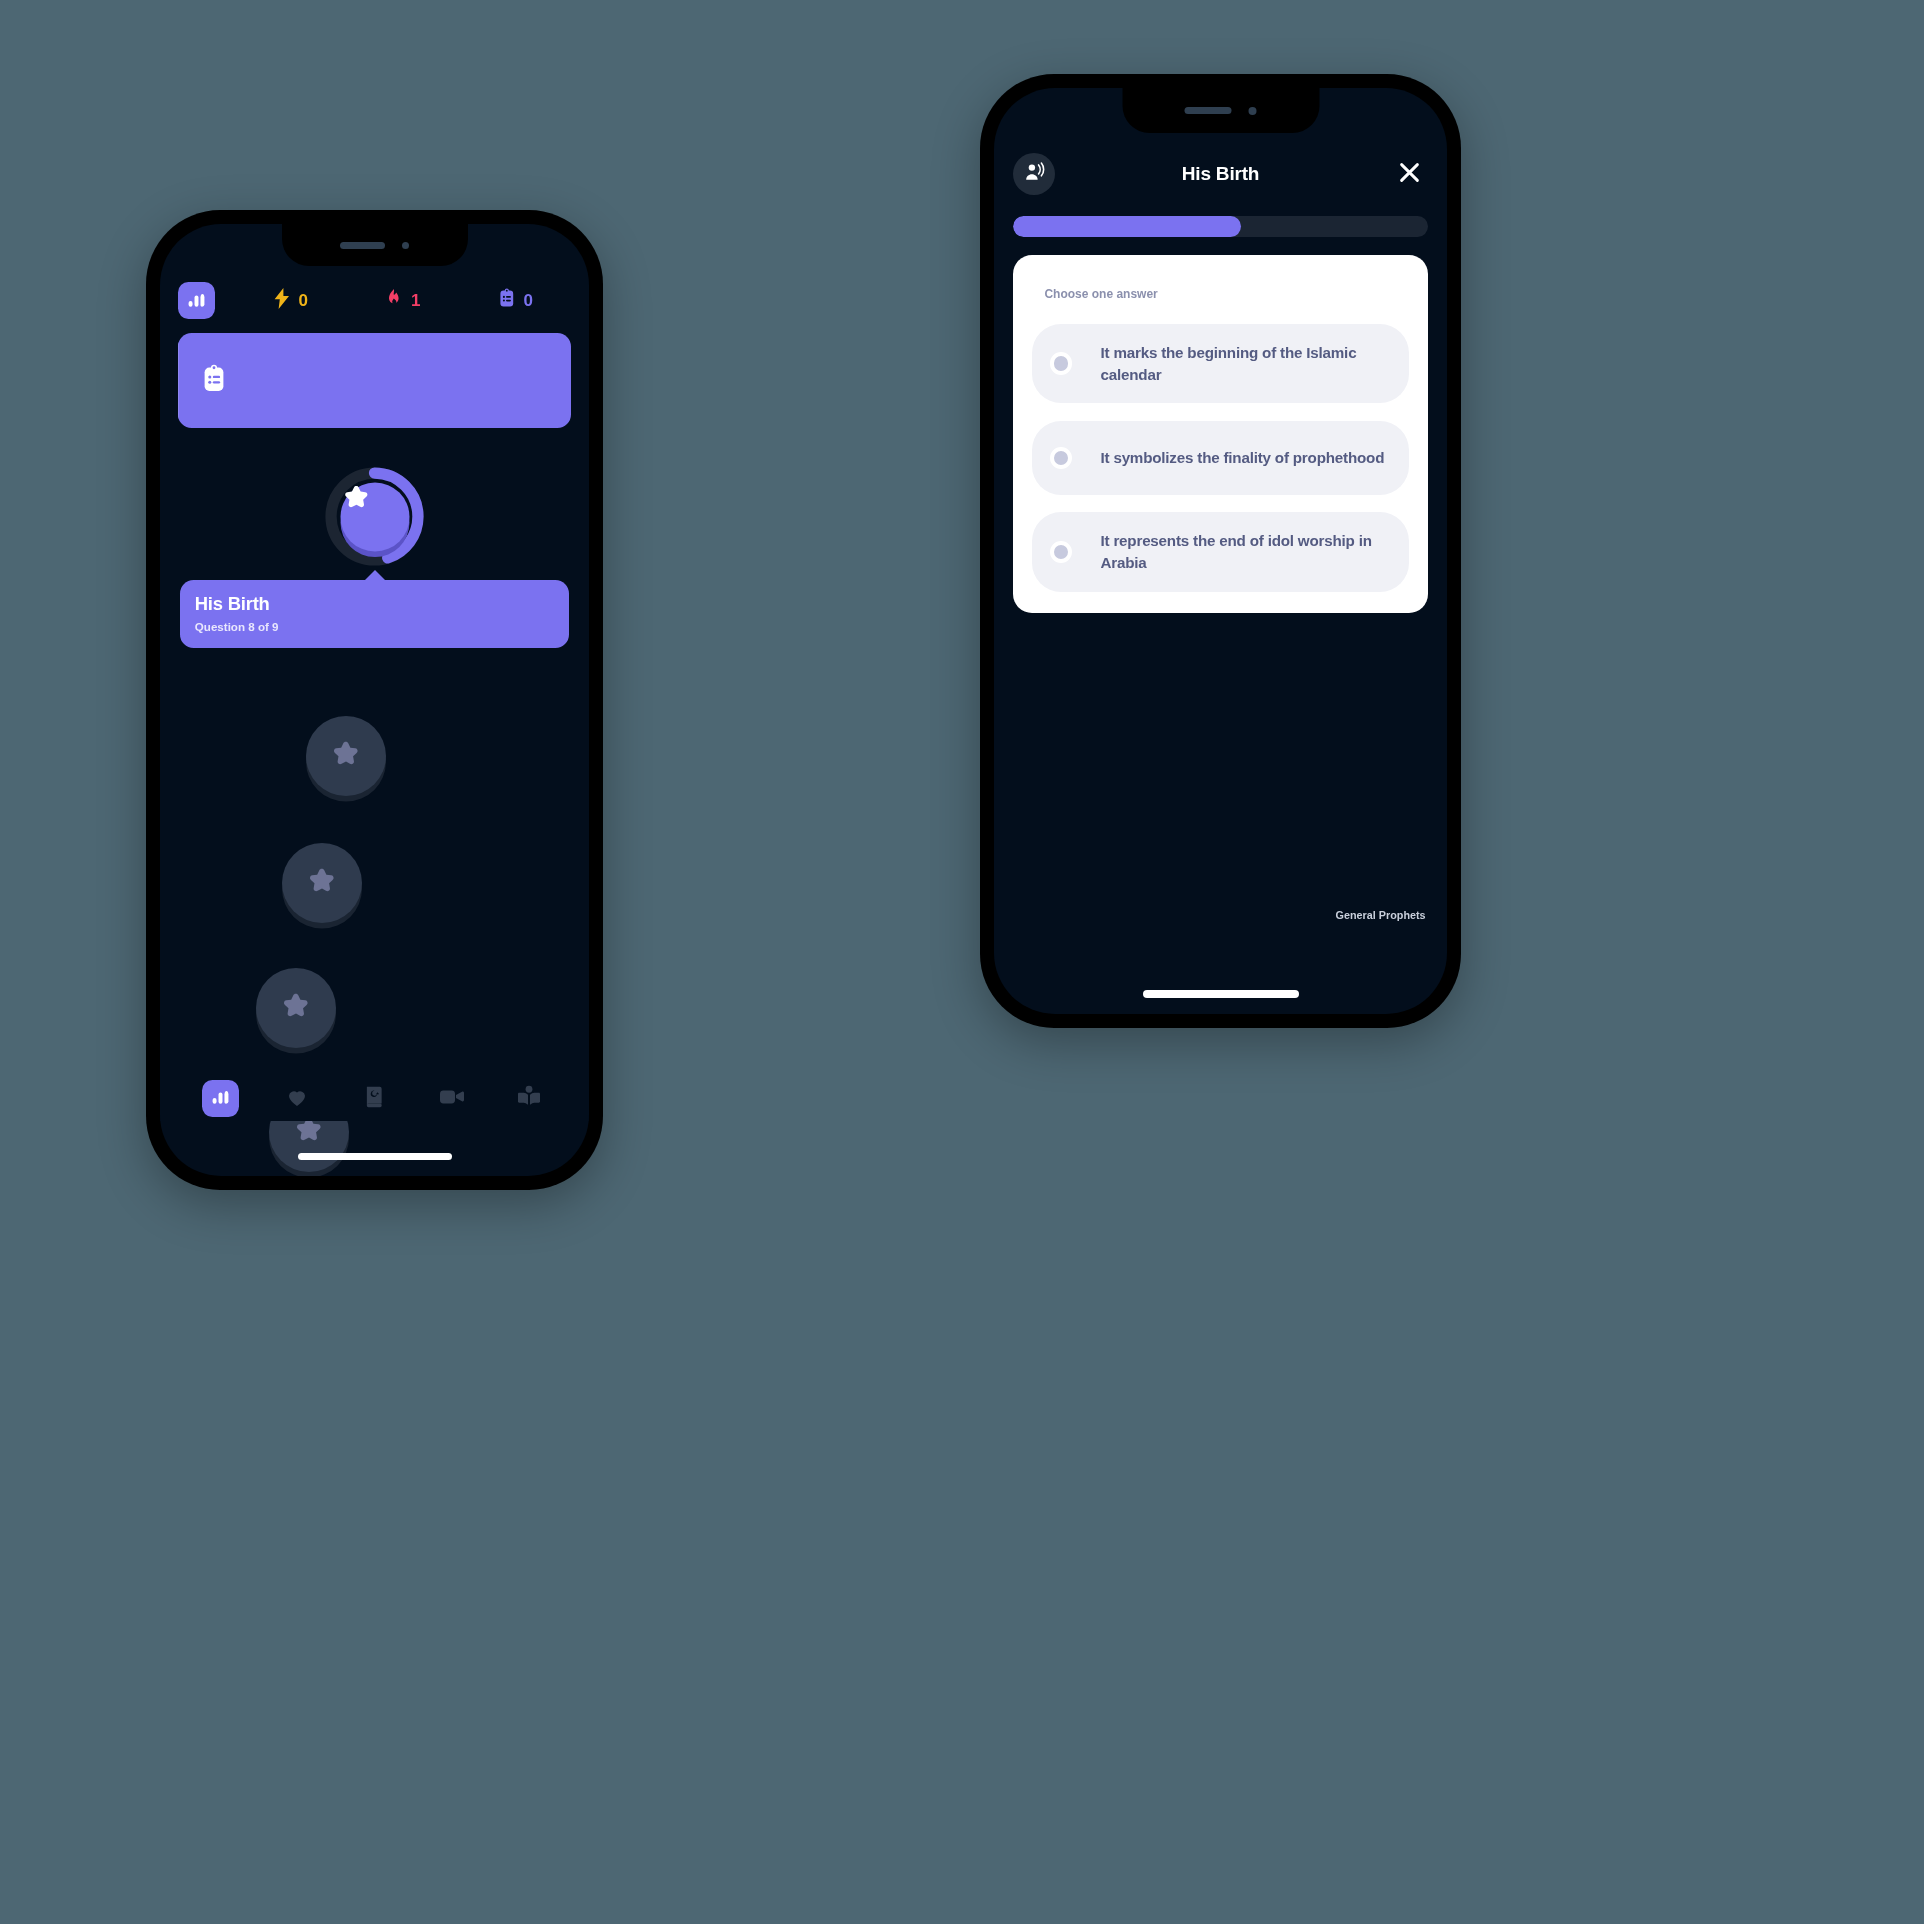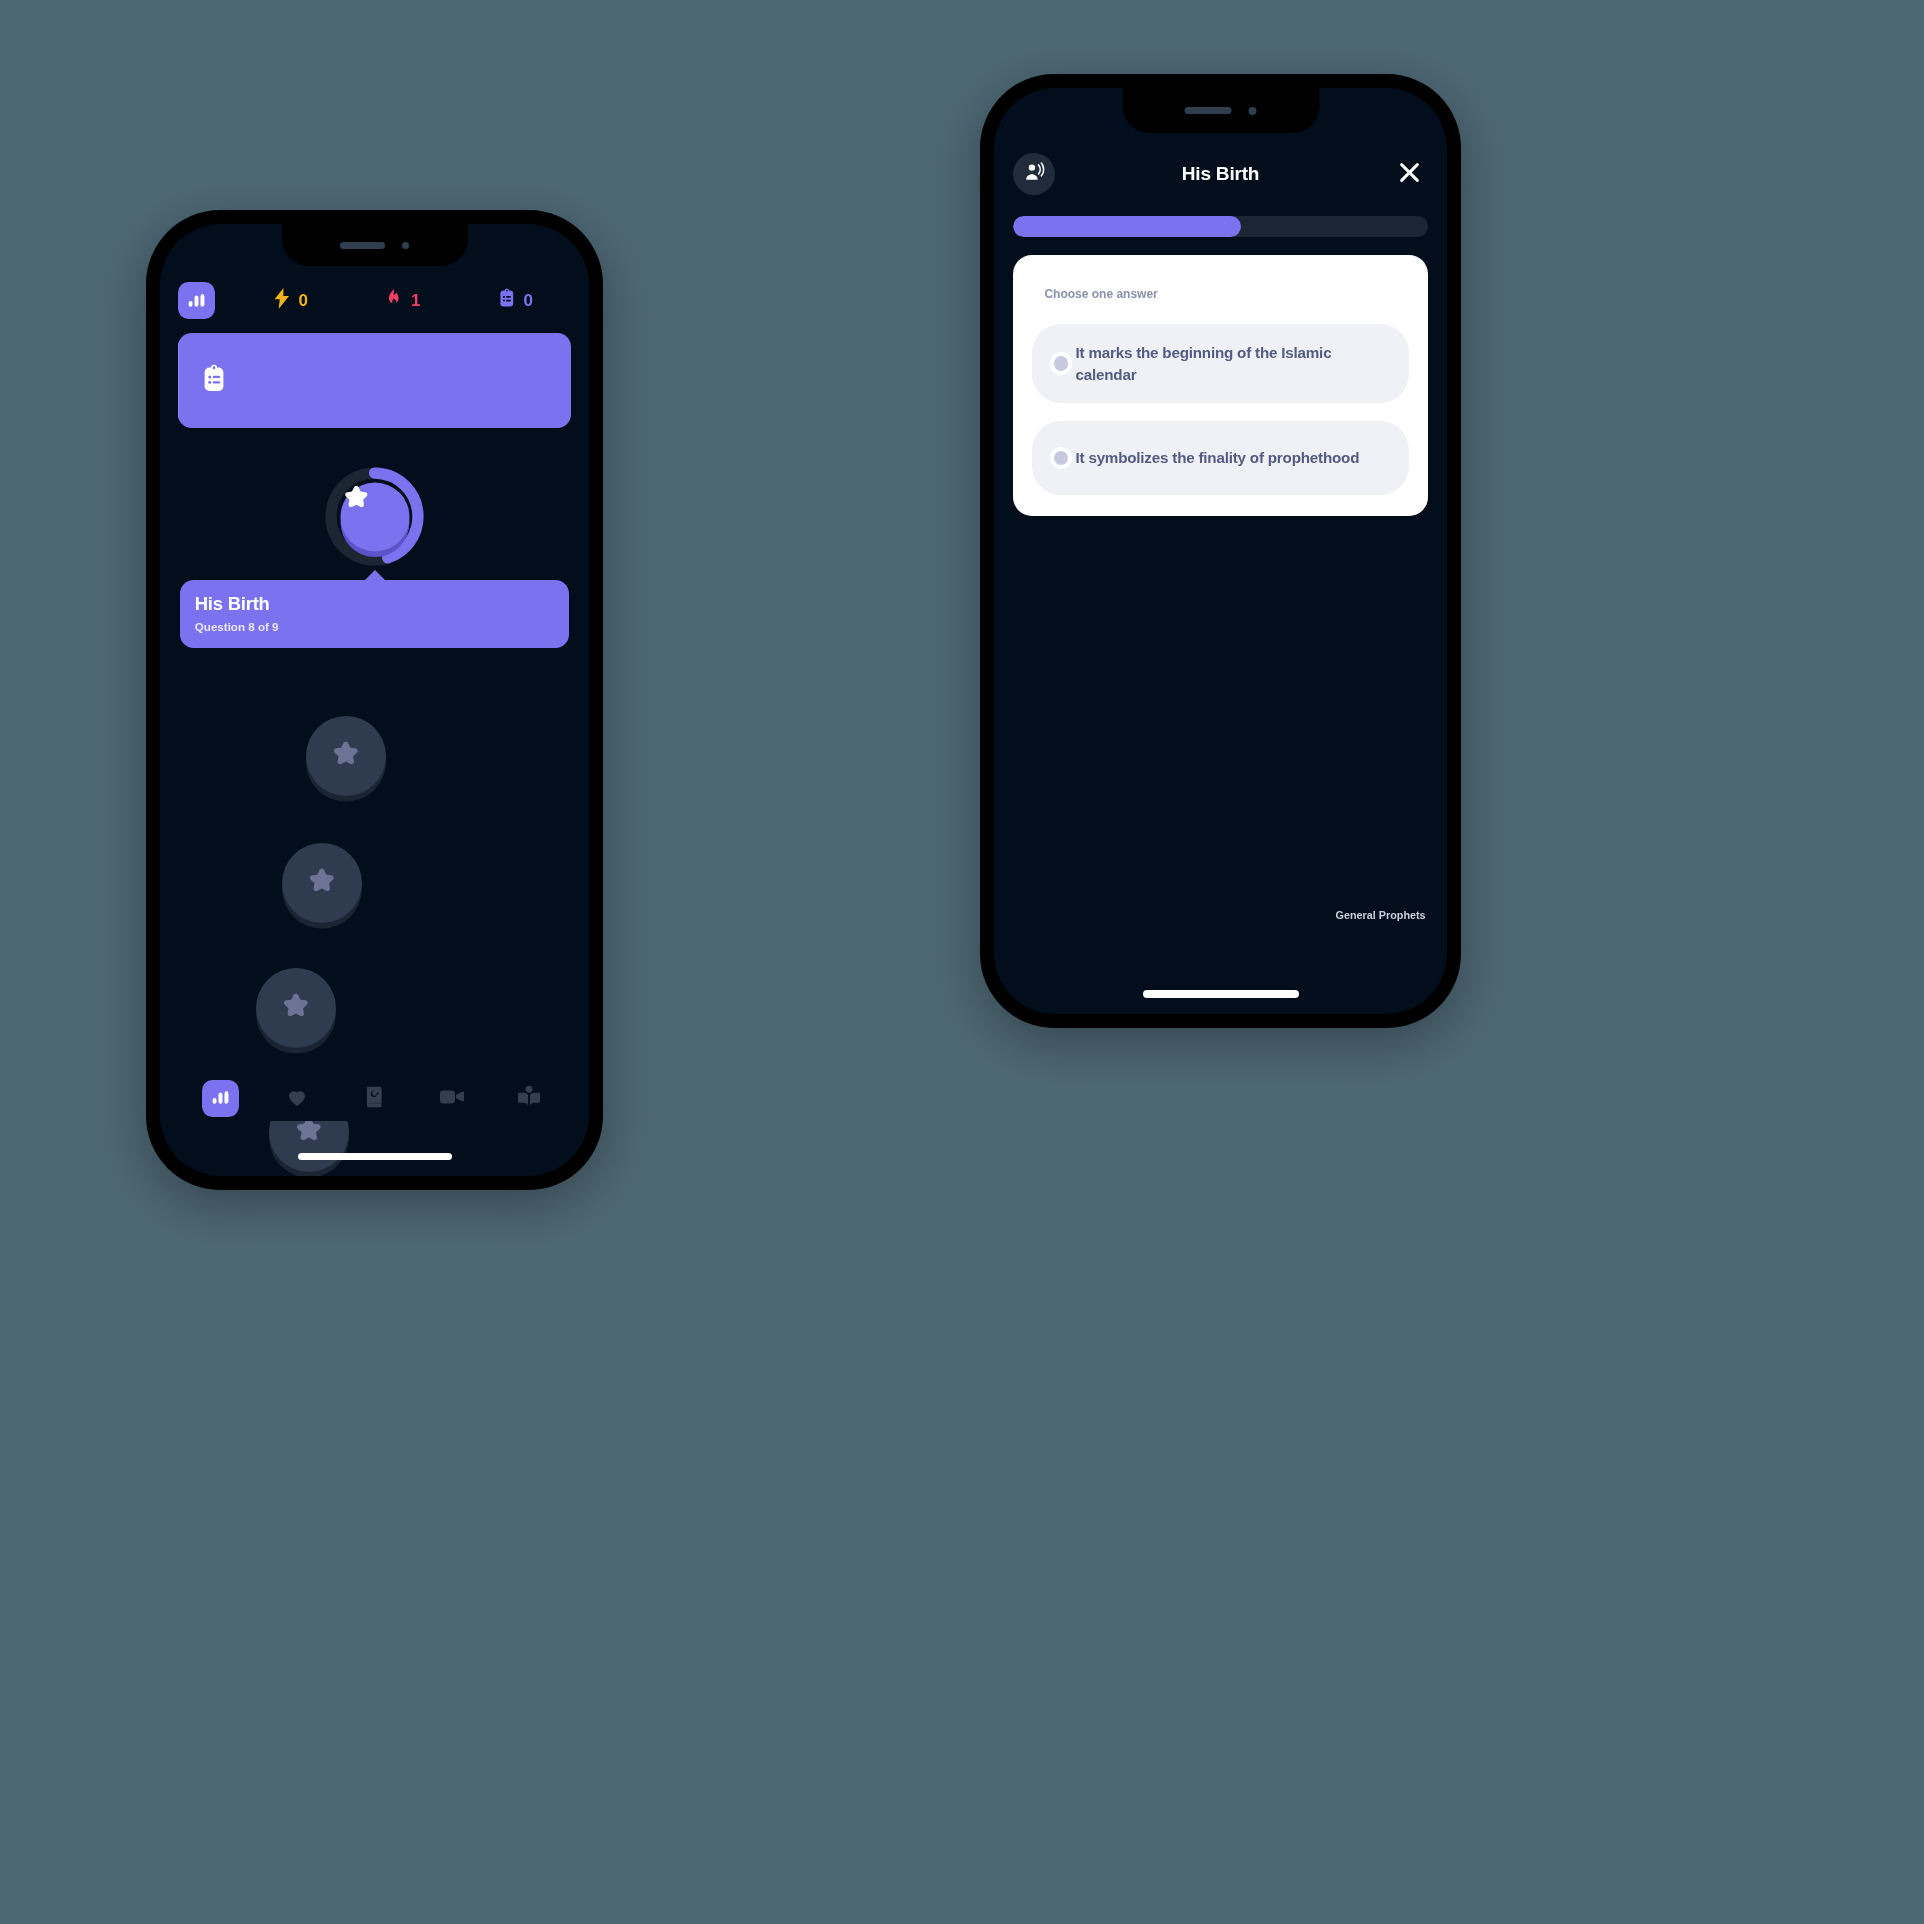--- a/index.html
+++ b/index.html
@@ -195,21 +195,21 @@
     padding: 22.5px 19px 21px 19px;
   }
   .q-question {
     color: #141c2e; font-weight: bold; font-size: 21.7px;
     line-height: 1.28; letter-spacing: -0.3px;
   }
   .q-hint { color: #8b90ad; font-weight: bold; font-size: 12px; margin-top: 9.6px; margin-left: 12px; }
   .q-options { margin-top: 22.5px; display: flex; flex-direction: column; gap: 17.6px; }
   .q-option {
     background: #f0f1f6; border-radius: 29px;
-    display: flex; align-items: center; gap: 3px;
+    display: flex; align-items: center; gap: 28px;
     padding: 17.6px 21px 17.6px 17.6px;
     min-height: 74px;
     cursor: pointer; border: none; text-align: left; width: 100%;
   }
   .q-radio {
     flex: 0 0 auto;
     width: 22.5px; height: 22.5px; border-radius: 50%;
     background: #c7cade; border: 4px solid #ffffff;
   }
   .q-option-label {
@@ -435,20 +435,24 @@
         <div class="q-hint">Choose one answer</div>
         <div class="q-options">
           <button class="q-option">
             <span class="q-radio"></span>
             <span class="q-option-label">It marks the beginning of the Islamic calendar</span>
           </button>
           <button class="q-option">
             <span class="q-radio"></span>
             <span class="q-option-label">It symbolizes the finality of prophethood</span>
           </button>
+          <button class="q-option">
+            <span class="q-radio"></span>
+            <span class="q-option-label">It represents the end of idol worship in Arabia</span>
+          </button>
         </div>
       </div>
 
       <div class="q-category">General Prophets</div>
 
       <div class="home-indicator"></div>
     </div>
   </div>
 
 </div>

